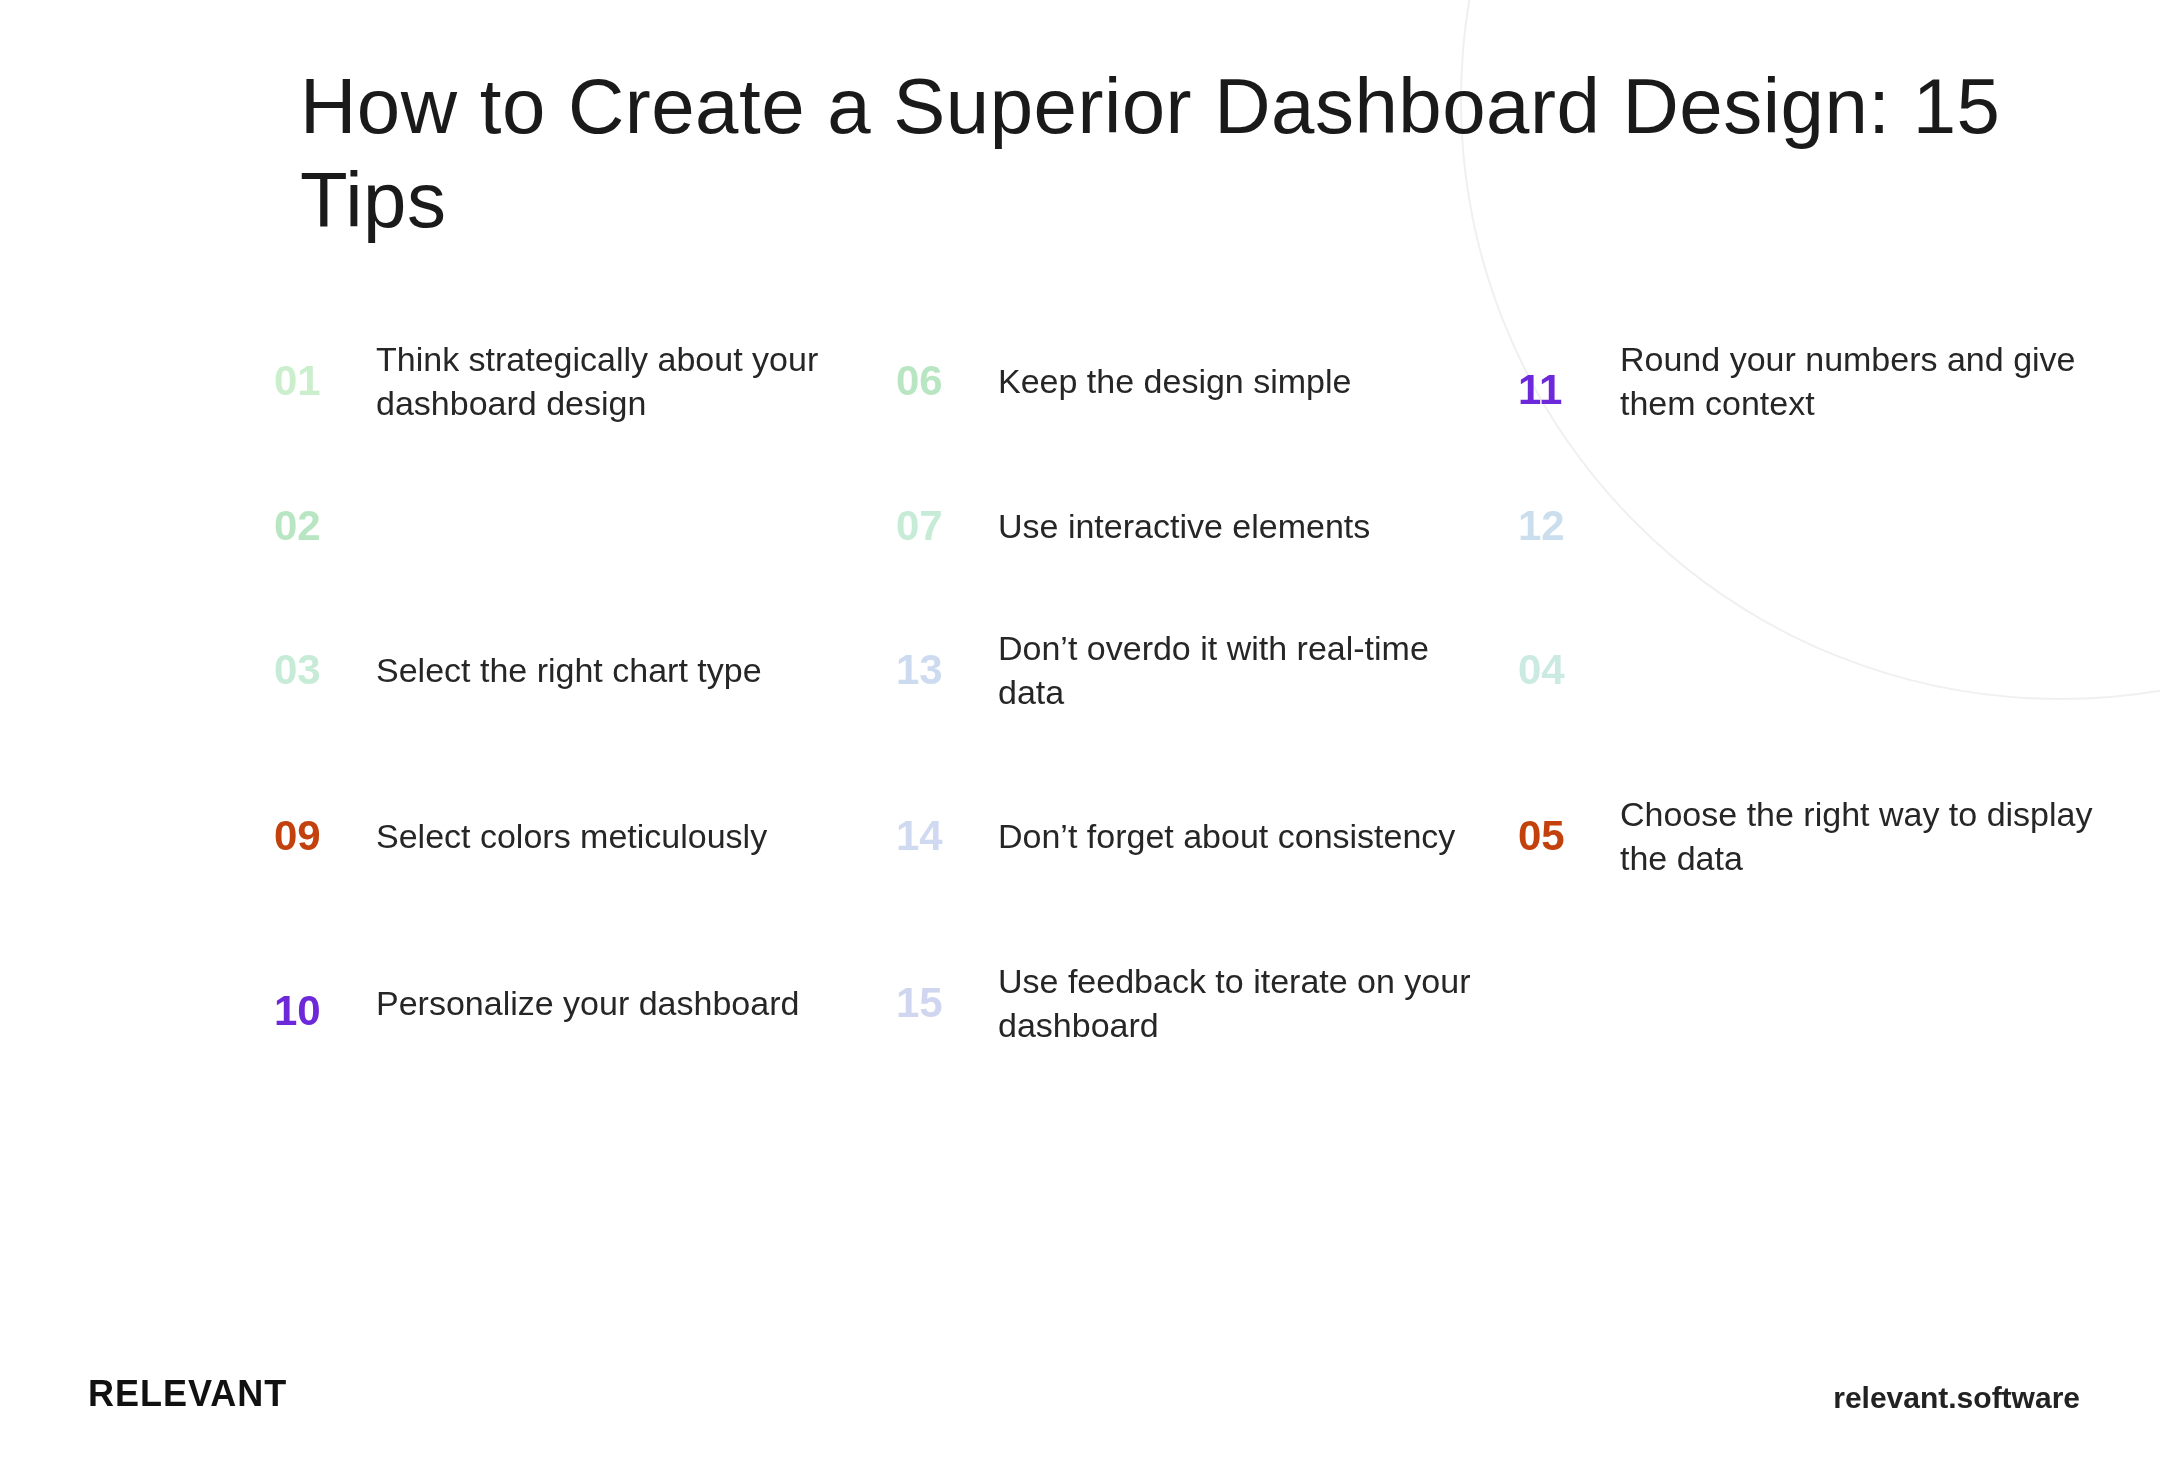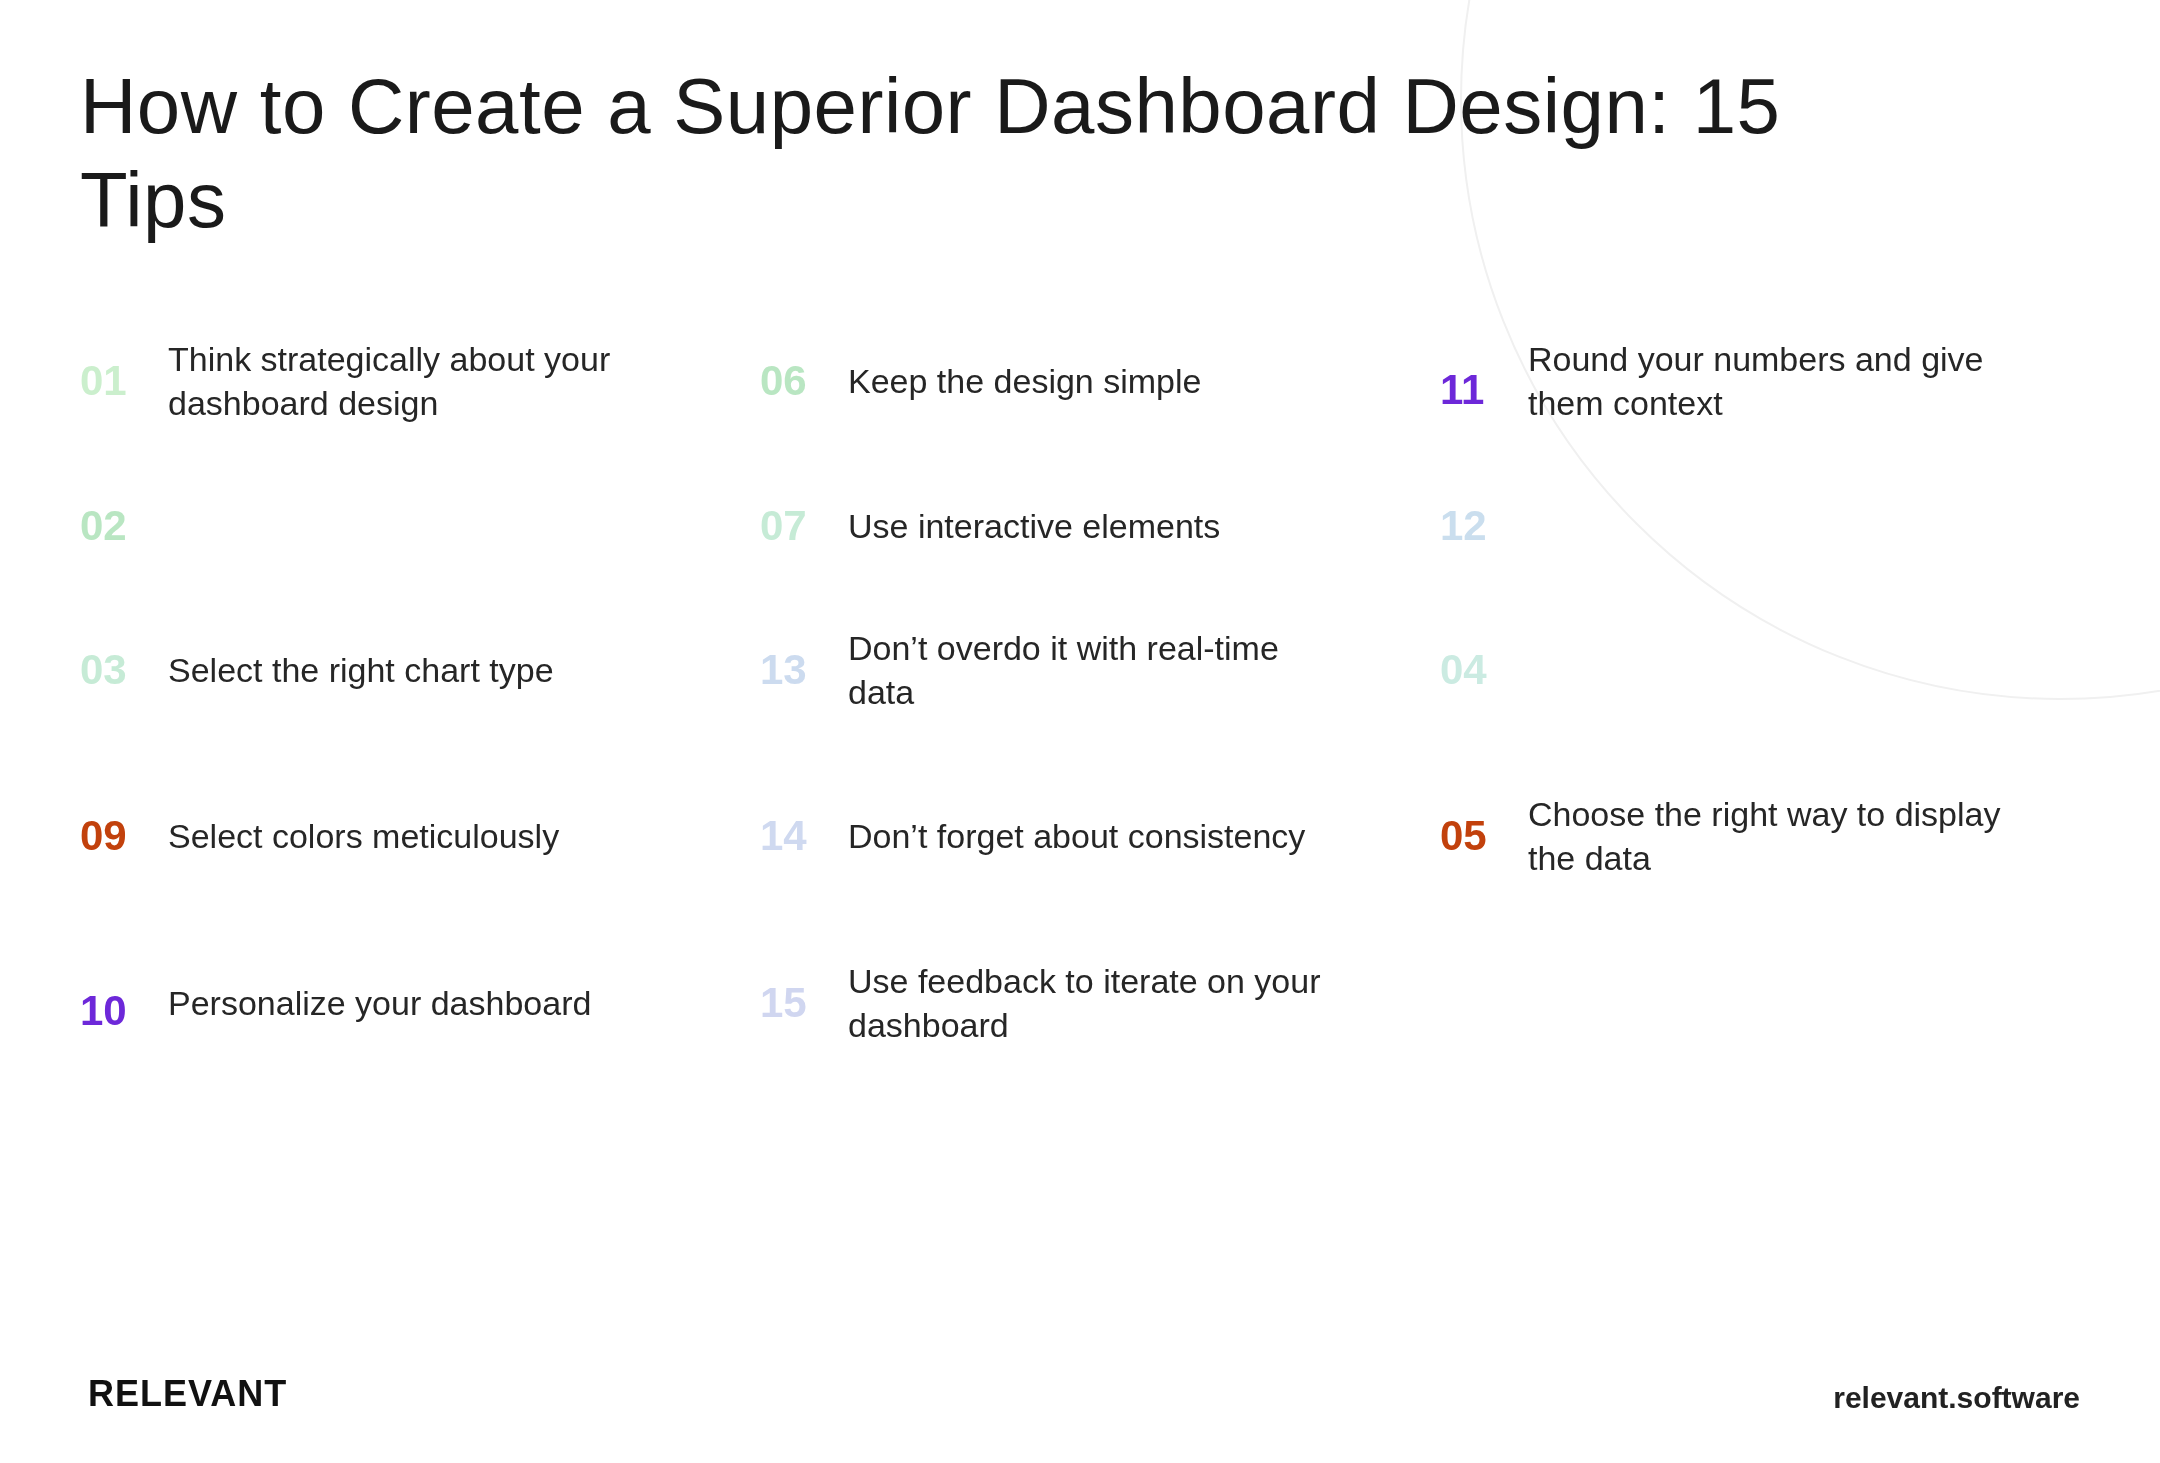--- a/index.html
+++ b/index.html
@@ -17,45 +17,46 @@
     top: -500px;
     right: -500px;
     width: 1200px;
     height: 1200px;
     border: 2px solid #f0f0f0;
     border-radius: 50%;
     pointer-events: none;
   }
   .page {
     position: relative;
-    padding: 60px 80px 40px 80px;
+    padding: 60px 60px 40px 80px;
     height: 100%;
     display: flex;
     flex-direction: column;
+    align-items: flex-end;
   }
   .title {
     font-size: 78px;
     font-weight: 300;
     line-height: 1.2;
     color: #1a1a1a;
     letter-spacing: 0.5px;
     max-width: 1800px;
   }
   .grid {
     margin-top: 90px;
     display: grid;
     grid-template-columns: repeat(3, 1fr);
     column-gap: 40px;
     row-gap: 78px;
     flex: 0 0 auto;
   }
   .tip {
     display: flex;
     align-items: center;
-    gap: 14px;
+    gap: 28px;
   }
   .tip-num {
     font-size: 42px;
     font-weight: 800;
     min-width: 74px;
     text-align: left;
     line-height: 1;
     flex-shrink: 0;
   }
   .tip-text {

